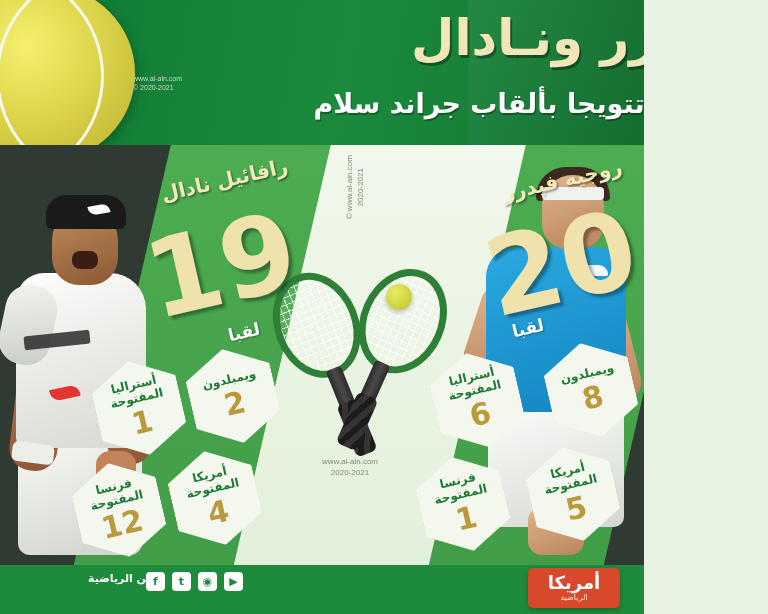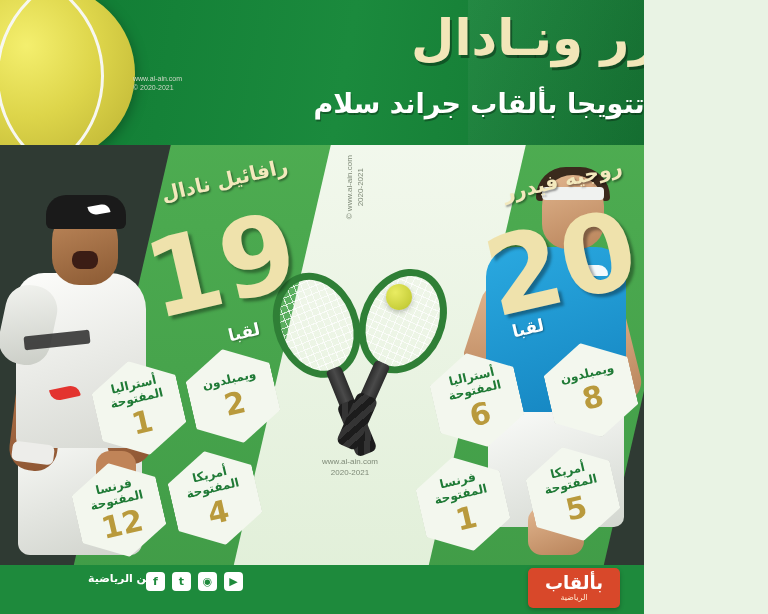--- a/index.html
+++ b/index.html
@@ -403,17 +403,17 @@
 
   <div id="footer"></div>
   <div id="footer-brand">العين الرياضية</div>
   <div id="social">
     <div class="soc">f</div>
     <div class="soc">t</div>
     <div class="soc">◉</div>
     <div class="soc">▶</div>
   </div>
   <div id="logo-box">
-    <div id="logo-main">بألقاب</div>
+    <div id="logo-main">أمريكا</div>
     <div id="logo-sub">الرياضية</div>
   </div>
 
 </div>
 
 </body></html>

